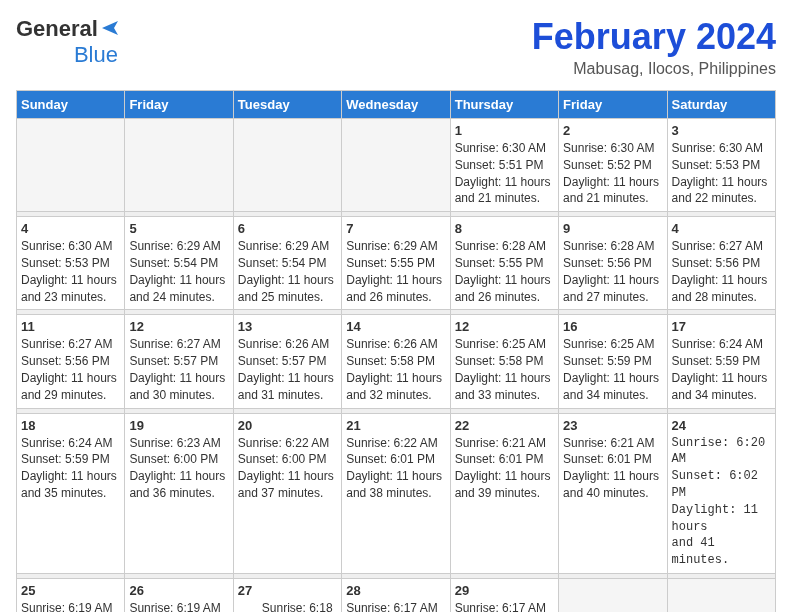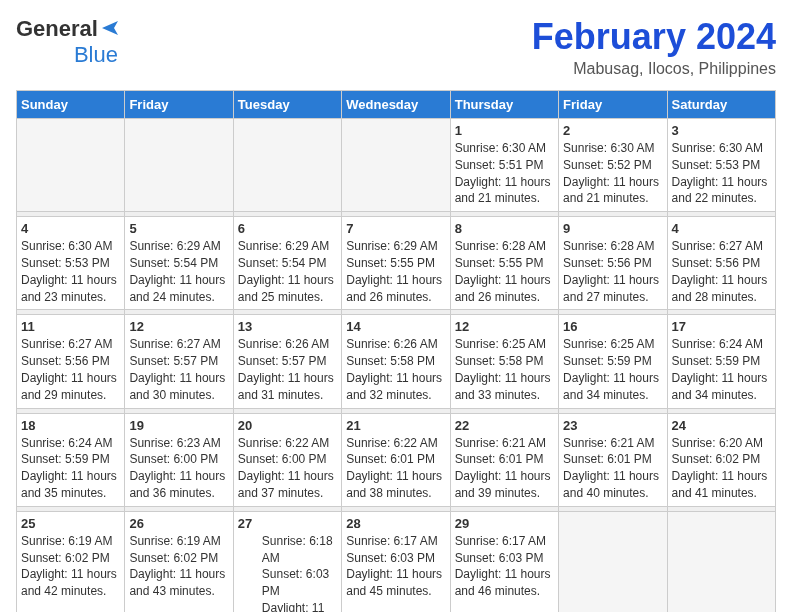--- a/index.html
+++ b/index.html
@@ -304,21 +304,21 @@
         </td>
         <td>
           <div class="day-num">23</div>
           <div class="day-info" style="white-space: pre-line;">Sunrise: 6:21 AM
 Sunset: 6:01 PM
 Daylight: 11 hours
 and 40 minutes.</div>
         </td>
         <td>
           <div class="day-num">24</div>
-          <div class="day-info" style="white-space: pre-line;">Sunrise: 6:20 AM
+          <div class="day-info" style="white-space: pre-line; font-family: Liberation Mono, monospace;">Sunrise: 6:20 AM
 Sunset: 6:02 PM
 Daylight: 11 hours
 and 41 minutes.</div>
         </td>
       </tr>
       <tr>
         <td style="background: rgb(239, 239, 239); height: 5px; padding: 0px;"></td>
         <td style="background: rgb(239, 239, 239); height: 5px; padding: 0px;"></td>
         <td style="background: rgb(239, 239, 239); height: 5px; padding: 0px;"></td>
         <td style="background: rgb(239, 239, 239); height: 5px; padding: 0px;"></td>

